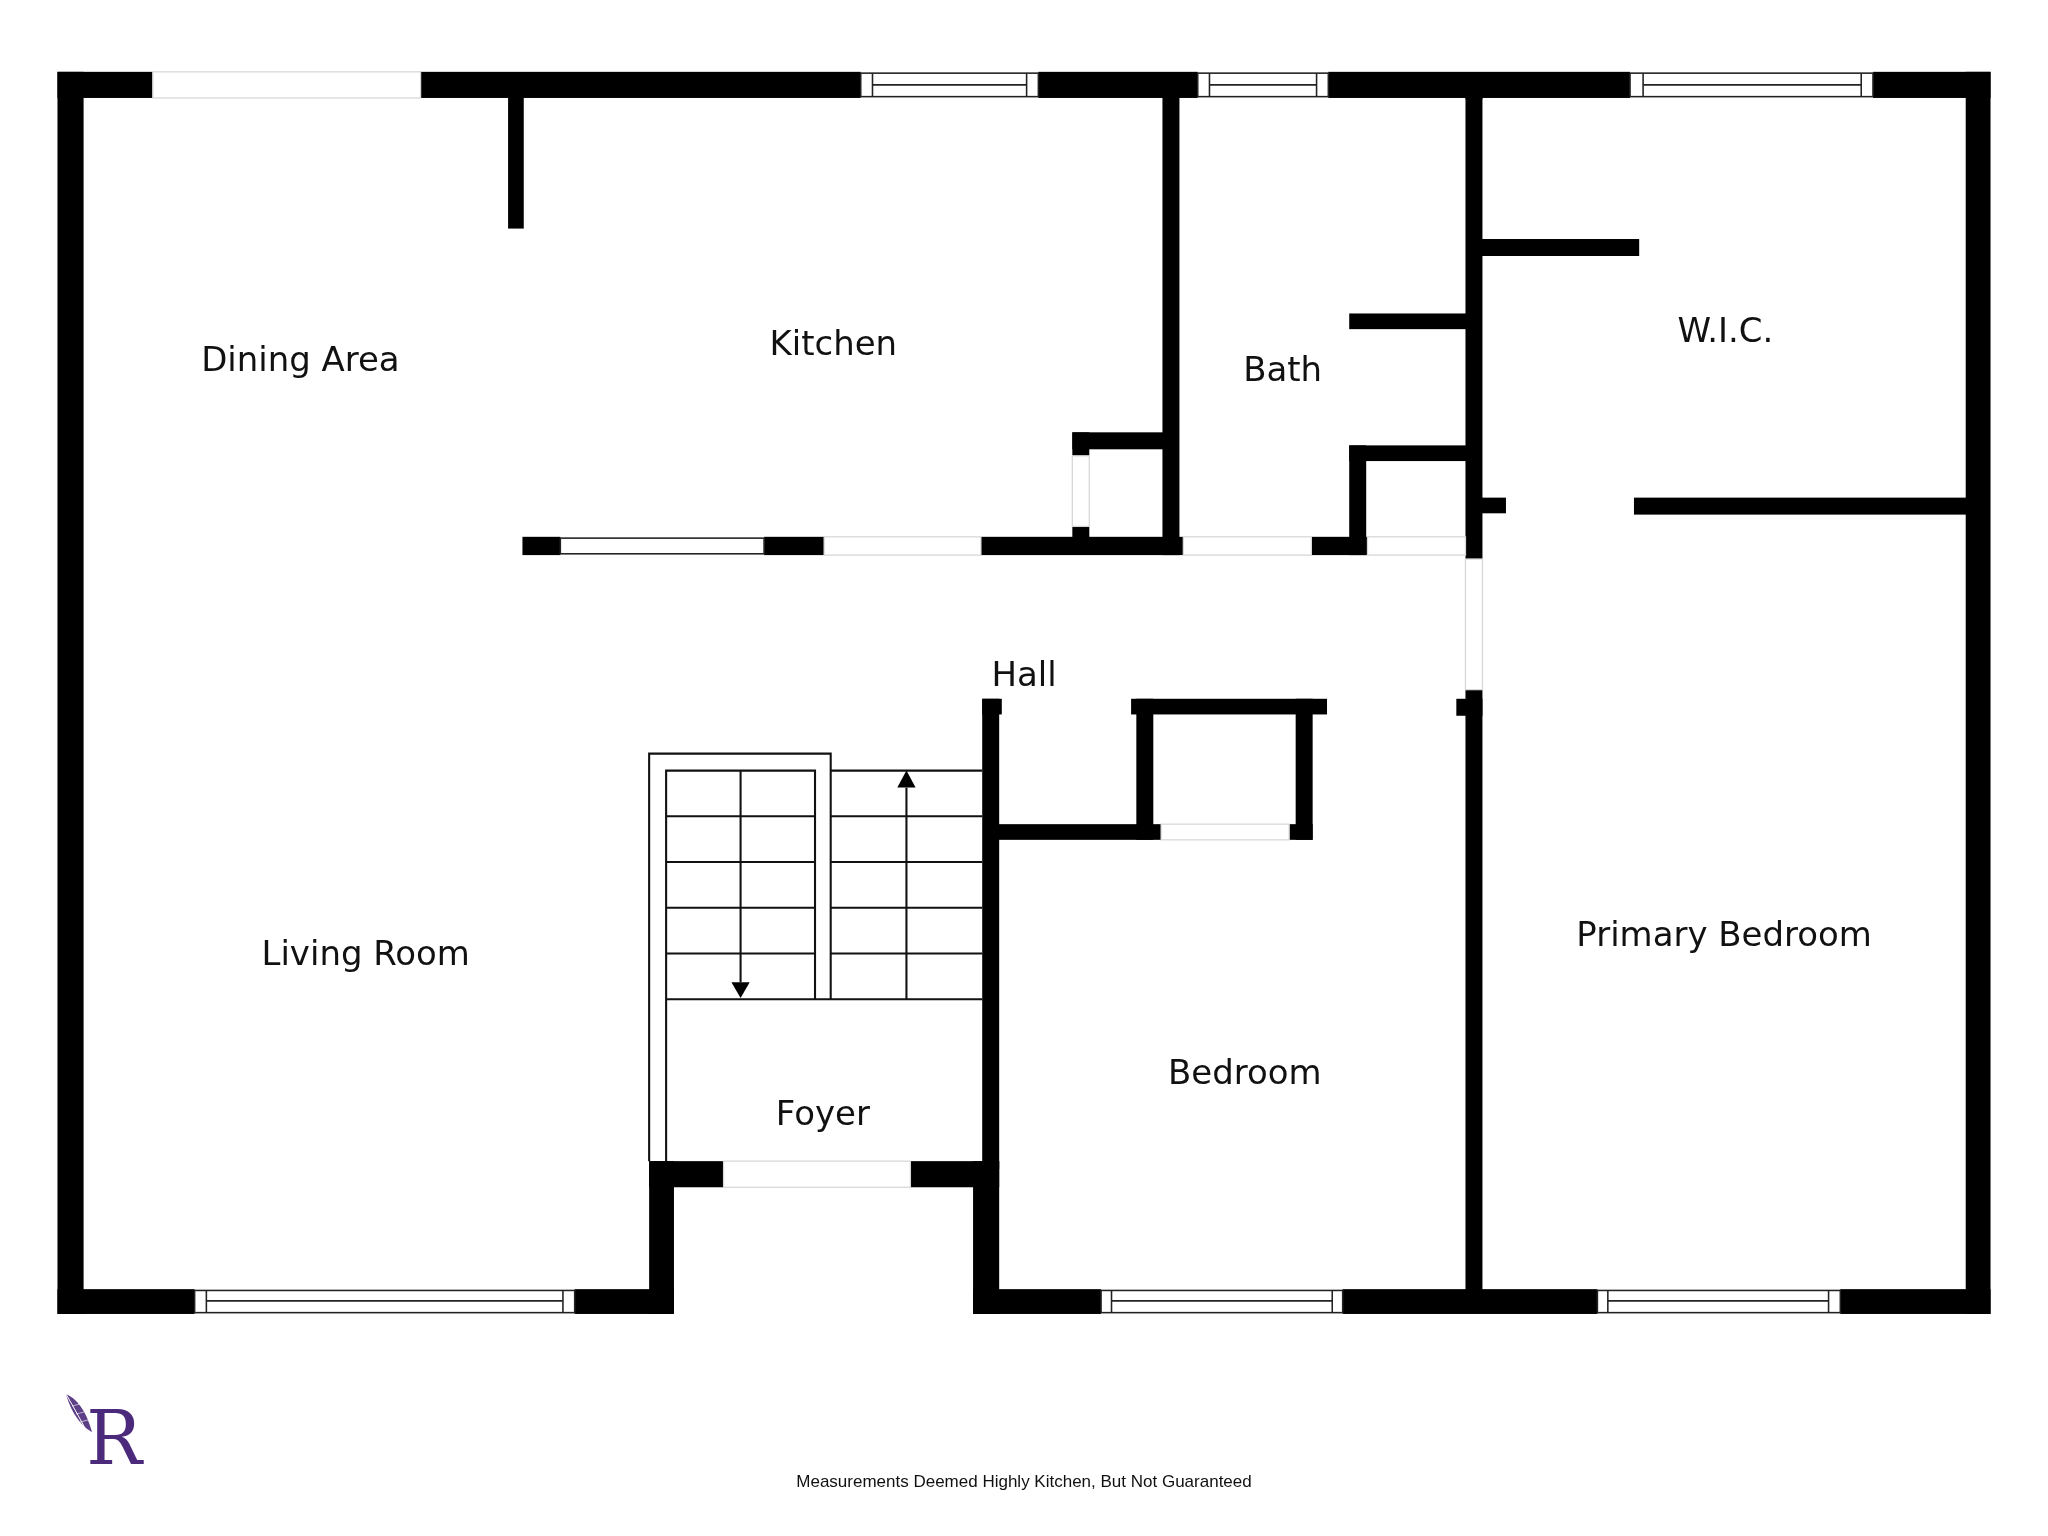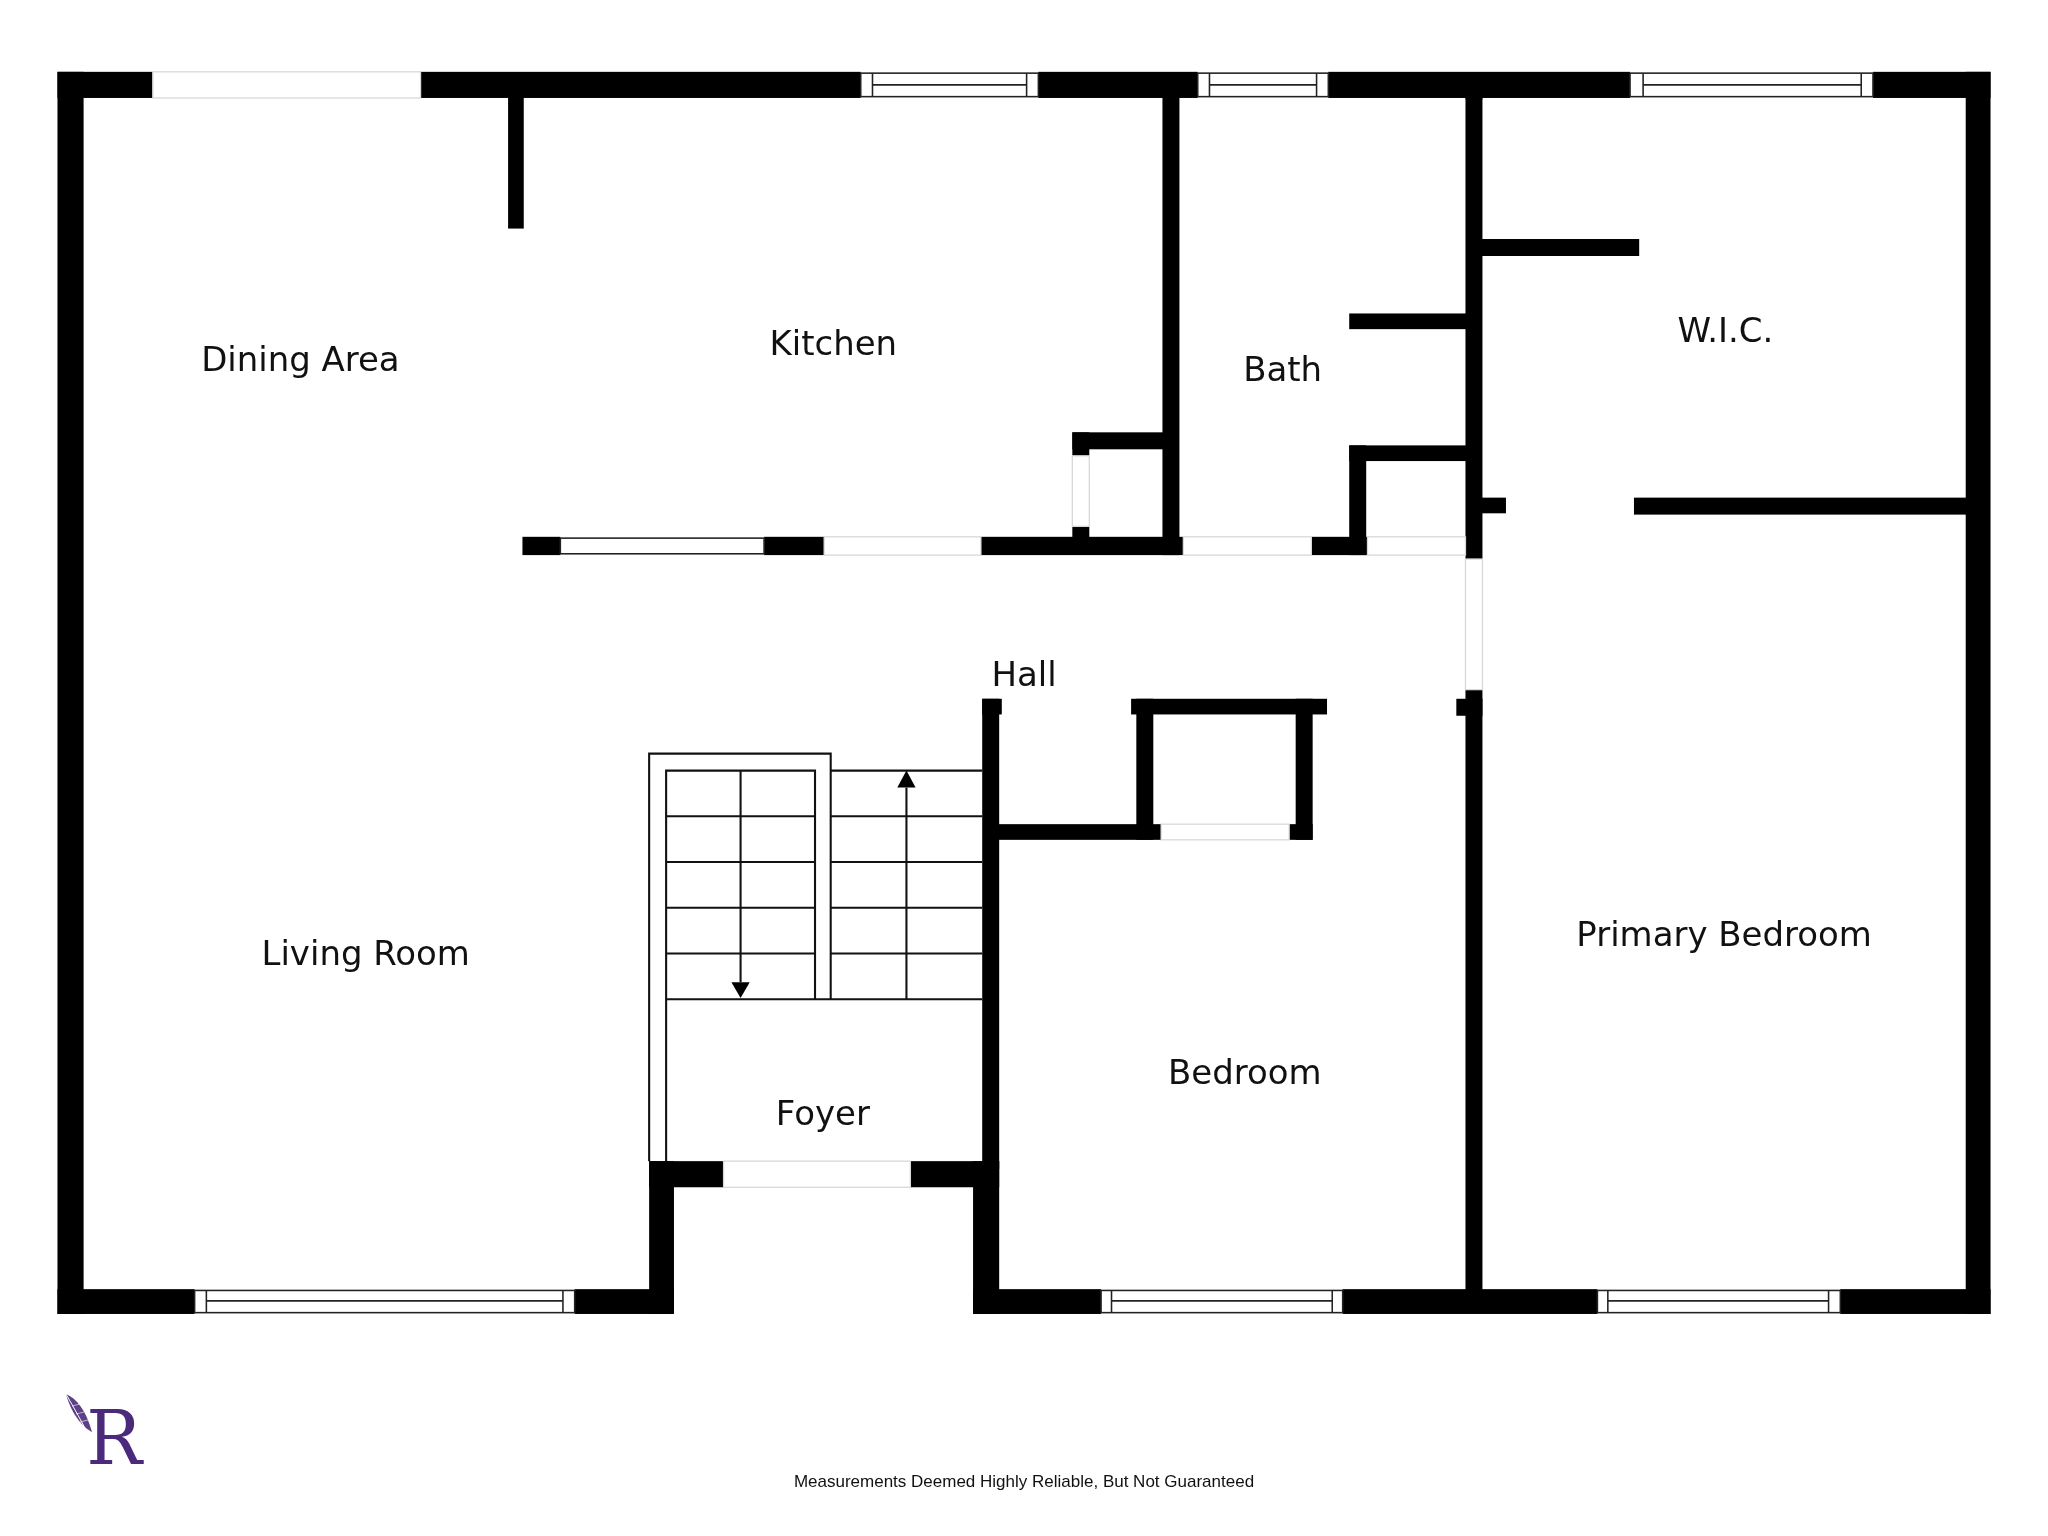--- a/index.html
+++ b/index.html
@@ -183,13 +183,13 @@
   <g>
     <path d="M4,2 C14,6 24,18 30,40 C22,36 10,24 4,2 Z" fill="#4b2a7b" opacity="0.9"></path>
     <path d="M4,2 C12,16 20,30 28,46" stroke="#ffffff" stroke-width="1" fill="none"></path>
     <line x1="10" y1="14" x2="18" y2="12" stroke="#ffffff" stroke-width="0.6"></line>
     <line x1="14" y1="22" x2="22" y2="20" stroke="#ffffff" stroke-width="0.6"></line>
     <line x1="18" y1="30" x2="26" y2="28" stroke="#ffffff" stroke-width="0.6"></line>
   </g>
   <text x="52" y="72" text-anchor="middle" font-family="'DejaVu Serif', serif" font-size="74" fill="#4b2a7b">R</text>
 </svg>
 
-<div class="footer">Measurements Deemed Highly Reliable, But Not Guaranteed</div>
+<div class="footer">Measurements Deemed Highly Kitchen, But Not Guaranteed</div>
 
 </body></html>

